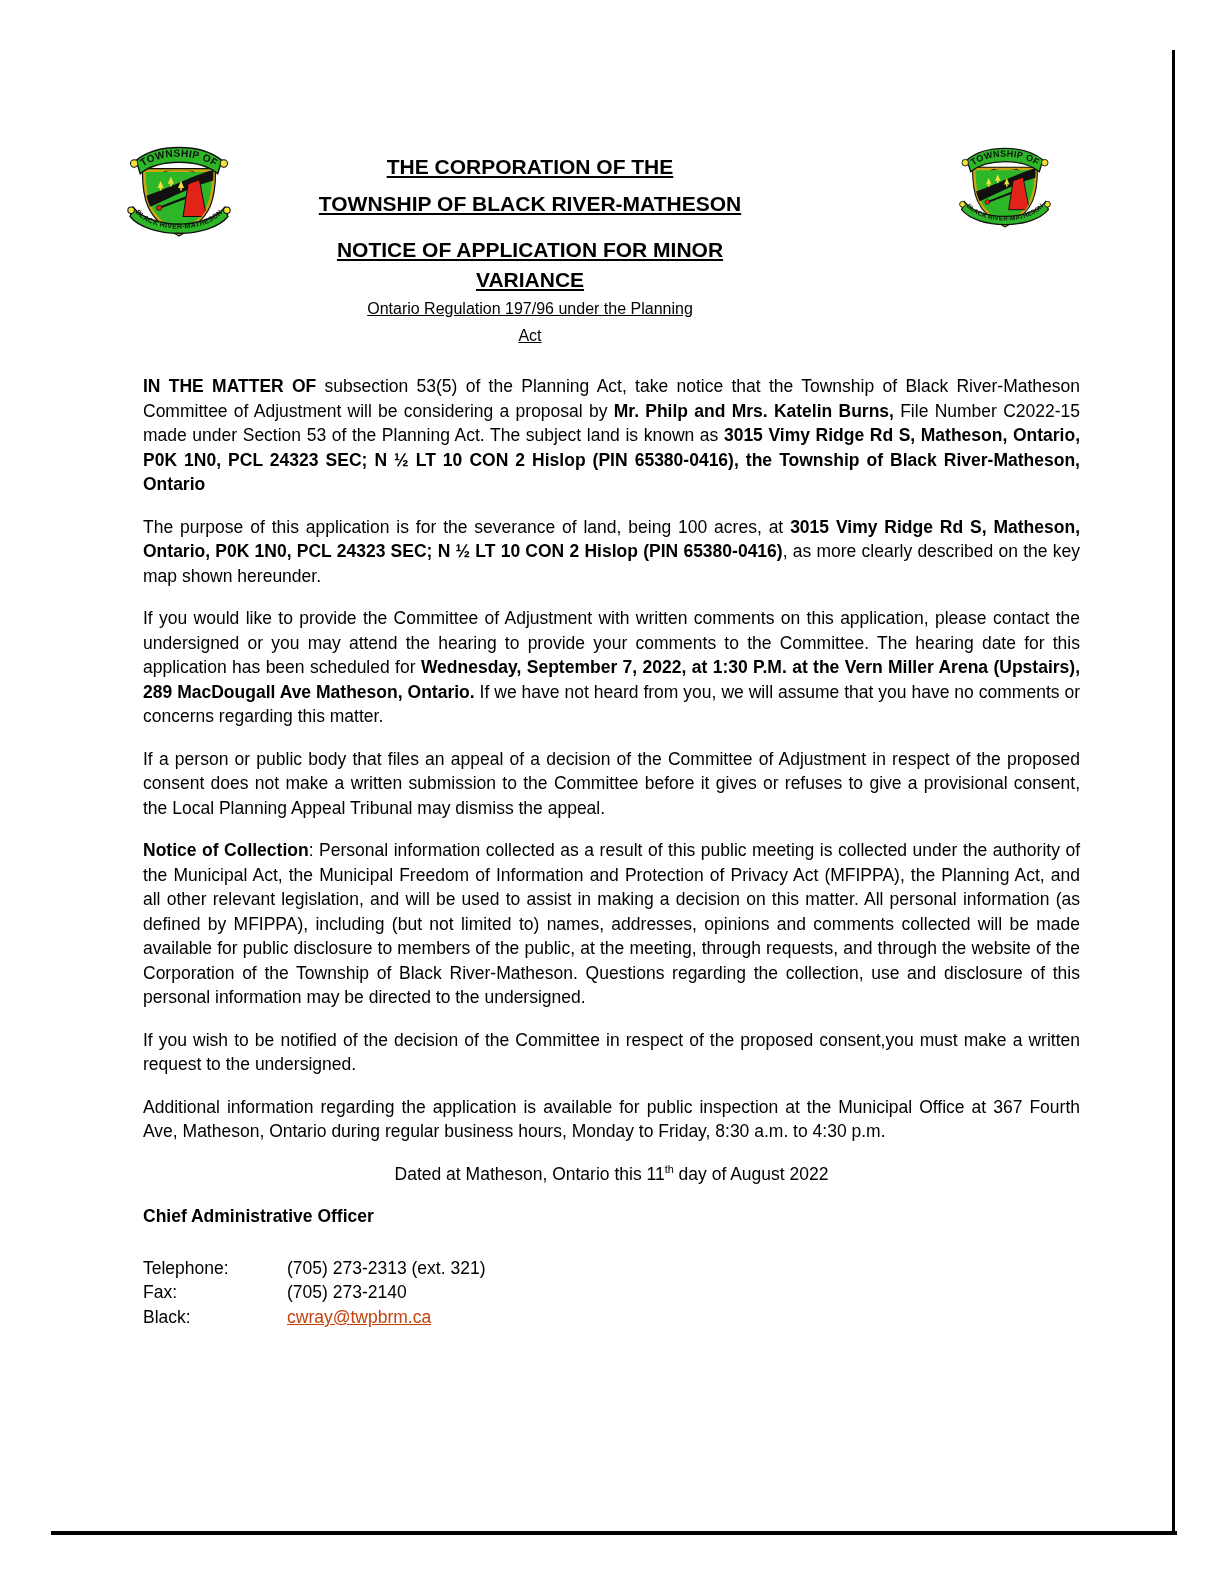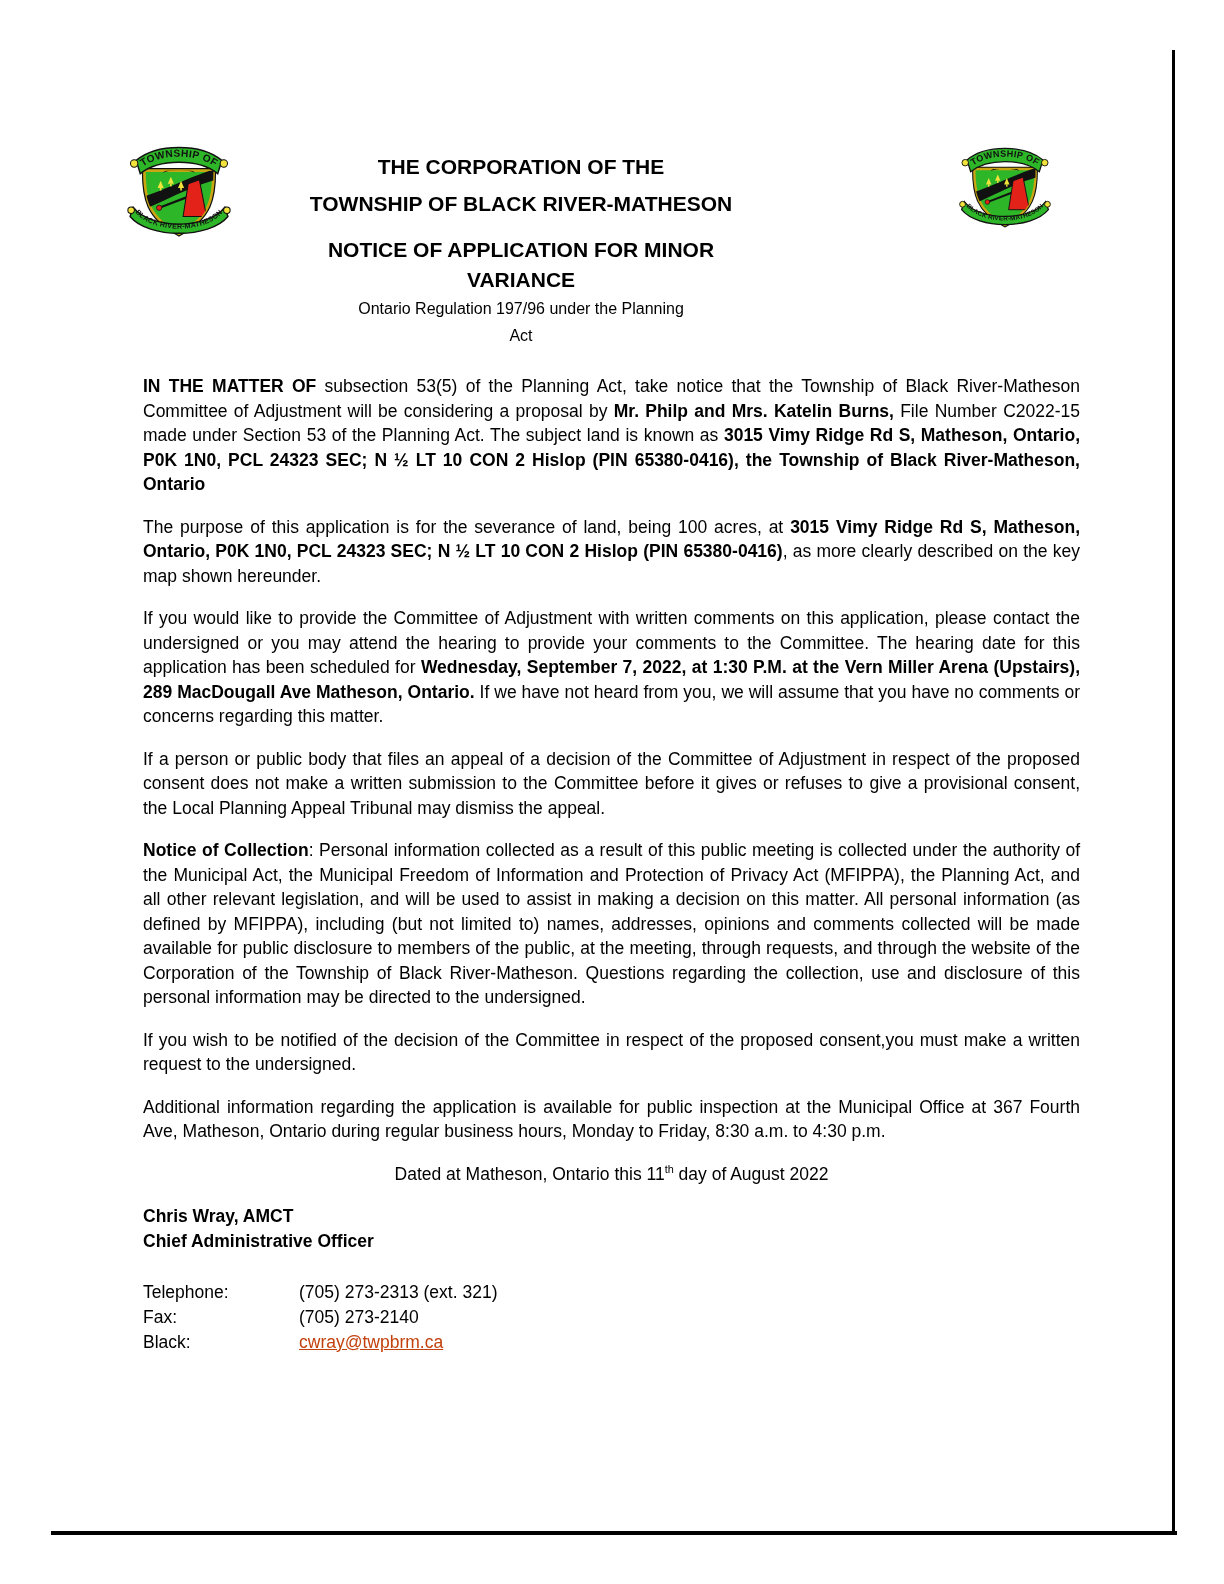--- a/index.html
+++ b/index.html
@@ -11,33 +11,33 @@
     color:#000;
     overflow:hidden;
   }
   .border-right  { position:absolute; left:1172px; top:50px;  width:3px;  height:1483px; background:#000; }
   .border-bottom { position:absolute; left:51px;  top:1531px; width:1126px; height:4px;  background:#000; }
 
   .logo { position:absolute; }
   .logo-left  { left:126px; top:138px; }
   .logo-right { left:958px; top:140px; }
 
-  .heading-block { position:absolute; left:259px; top:148px; width:524px; text-align:center; }
+  .heading-block { position:absolute; left:268px; top:148px; width:524px; text-align:center;text-decoration:underline; }
   .corp-line    { font-weight:bold; font-size:21px; line-height:37px; }
   .notice-title { margin-top:13px; font-weight:bold; font-size:21px; line-height:30px; white-space:pre-line; }
   .notice-sub   { font-size:16px; line-height:27px; white-space:pre-line; }
 
   .body-block { position:absolute; left:143px; top:374px; width:937px; font-size:17.5px; line-height:24.5px; }
   .body-block p { margin:0 0 18px 0; text-align:justify; }
   .body-block p.no-justify { text-align:center; }
   sup { font-size:0.62em; vertical-align:super; line-height:0; }
 
   .signature { margin-top:7px; font-weight:bold; line-height:24.5px; }
   .contact { margin-top:27px; line-height:24.8px; }
-  .contact-row { display:flex;gap:12px; }
+  .contact-row { display:flex; }
   .contact-label { width:144px; flex:0 0 144px; }
   .email-link { text-decoration:underline; }
 </style>
 </head>
 <body>
 
 <div class="page">
 
   <div class="border-right"></div>
   <div class="border-bottom"></div>
@@ -140,21 +140,20 @@
     <p><span style="font-weight: bold;">IN THE MATTER OF </span><span>subsection 53(5) of the Planning Act, take notice that the Township of Black River-Matheson Committee of Adjustment will be considering a proposal by </span><span style="font-weight: bold;">Mr. Philp and Mrs. Katelin Burns,</span><span> File Number C2022-15 made under Section 53 of the Planning Act. The subject land is known as </span><span style="font-weight: bold;">3015 Vimy Ridge Rd S, Matheson, Ontario, P0K 1N0, PCL 24323 SEC; N ½ LT 10 CON 2 Hislop (PIN 65380-0416), the Township of Black River-Matheson, Ontario</span></p>
     <p><span>The purpose of this application is for the severance of land, being 100 acres, at </span><span style="font-weight: bold;">3015 Vimy Ridge Rd S, Matheson, Ontario, P0K 1N0, PCL 24323 SEC; N ½ LT 10 CON 2 Hislop (PIN 65380-0416)</span><span>, as more clearly described on the key map shown hereunder.</span></p>
     <p><span>If you would like to provide the Committee of Adjustment with written comments on this application, please contact the undersigned or you may attend the hearing to provide your comments to the Committee. The hearing date for this application has been scheduled for </span><span style="font-weight: bold;">Wednesday, September 7, 2022, at 1:30 P.M. at the Vern Miller Arena (Upstairs), 289 MacDougall Ave Matheson, Ontario.</span><span> If we have not heard from you, we will assume that you have no comments or concerns regarding this matter.</span></p>
     <p><span>If a person or public body that files an appeal of a decision of the Committee of Adjustment in respect of the proposed consent does not make a written submission to the Committee before it gives or refuses to give a provisional consent, the Local Planning Appeal Tribunal may dismiss the appeal.</span></p>
     <p><span style="font-weight: bold;">Notice of Collection</span><span>: Personal information collected as a result of this public meeting is collected under the authority of the Municipal Act, the Municipal Freedom of Information and Protection of Privacy Act (MFIPPA), the Planning Act, and all other relevant legislation, and will be used to assist in making a decision on this matter. All personal information (as defined by MFIPPA), including (but not limited to) names, addresses, opinions and comments collected will be made available for public disclosure to members of the public, at the meeting, through requests, and through the website of the Corporation of the Township of Black River-Matheson. Questions regarding the collection, use and disclosure of this personal information may be directed to the undersigned.</span></p>
     <p><span>If you wish to be notified of the decision of the Committee in respect of the proposed consent,you must make a written request to the undersigned.</span></p>
     <p><span>Additional information regarding the application is available for public inspection at the Municipal Office at 367 Fourth Ave, Matheson, Ontario during regular business hours, Monday to Friday, 8:30 a.m. to 4:30 p.m.</span></p>
     <p class="no-justify"><span>Dated at Matheson, Ontario this 11</span><sup>th</sup><span> day of August 2022</span></p>
 
     <div class="signature">
-      <div>Chris Wray, AMCT</div>
       <div>Chief Administrative Officer</div>
     </div>
 
     <div class="contact">
       <div class="contact-row">
         <span class="contact-label">Telephone:</span>
         <span class="contact-value">(705) 273-2313 (ext. 321)</span>
       </div>
       <div class="contact-row">
         <span class="contact-label">Fax:</span>

